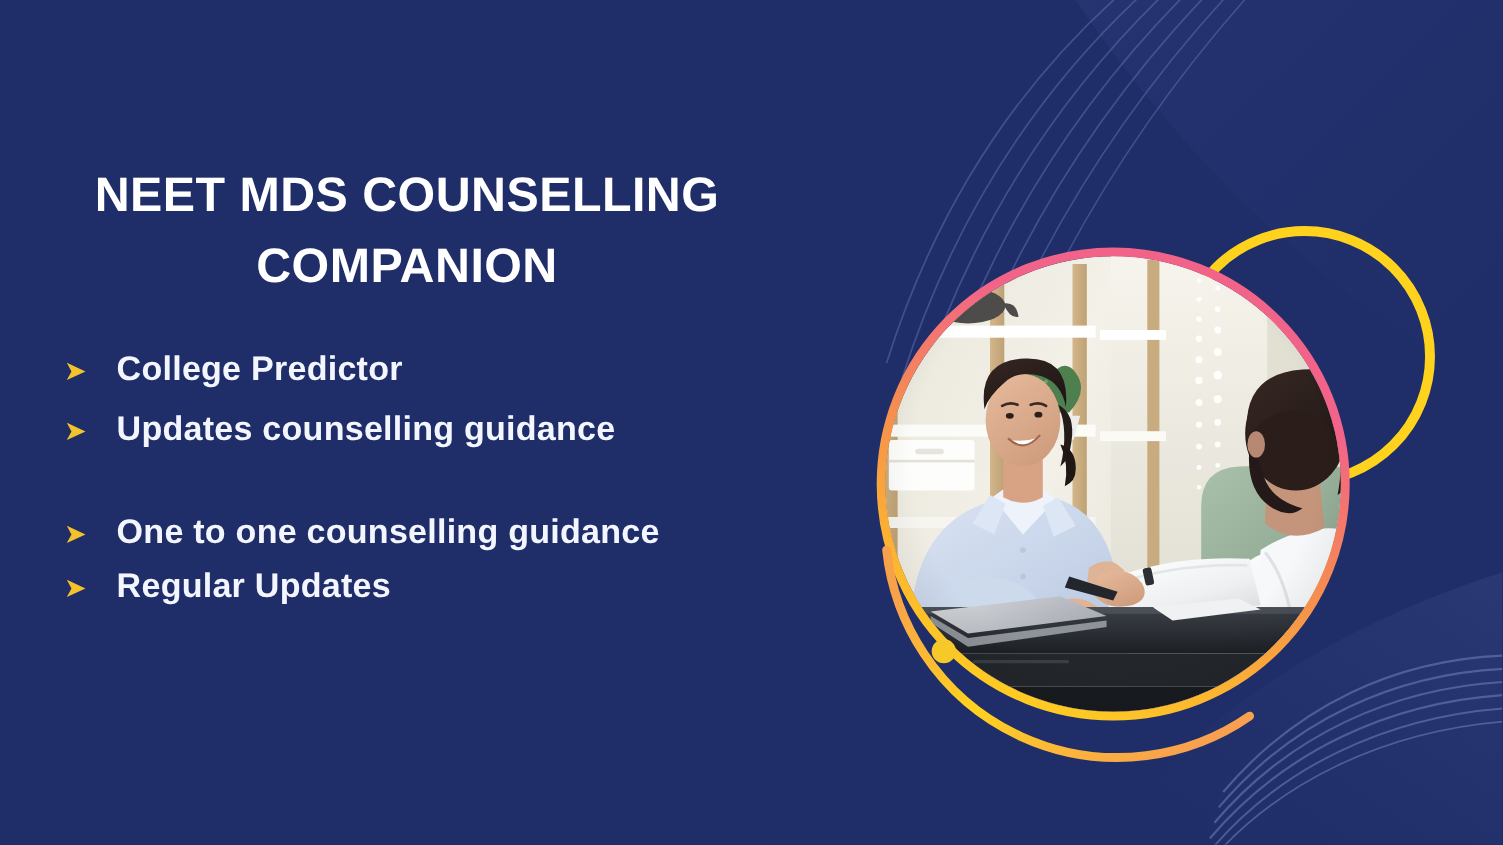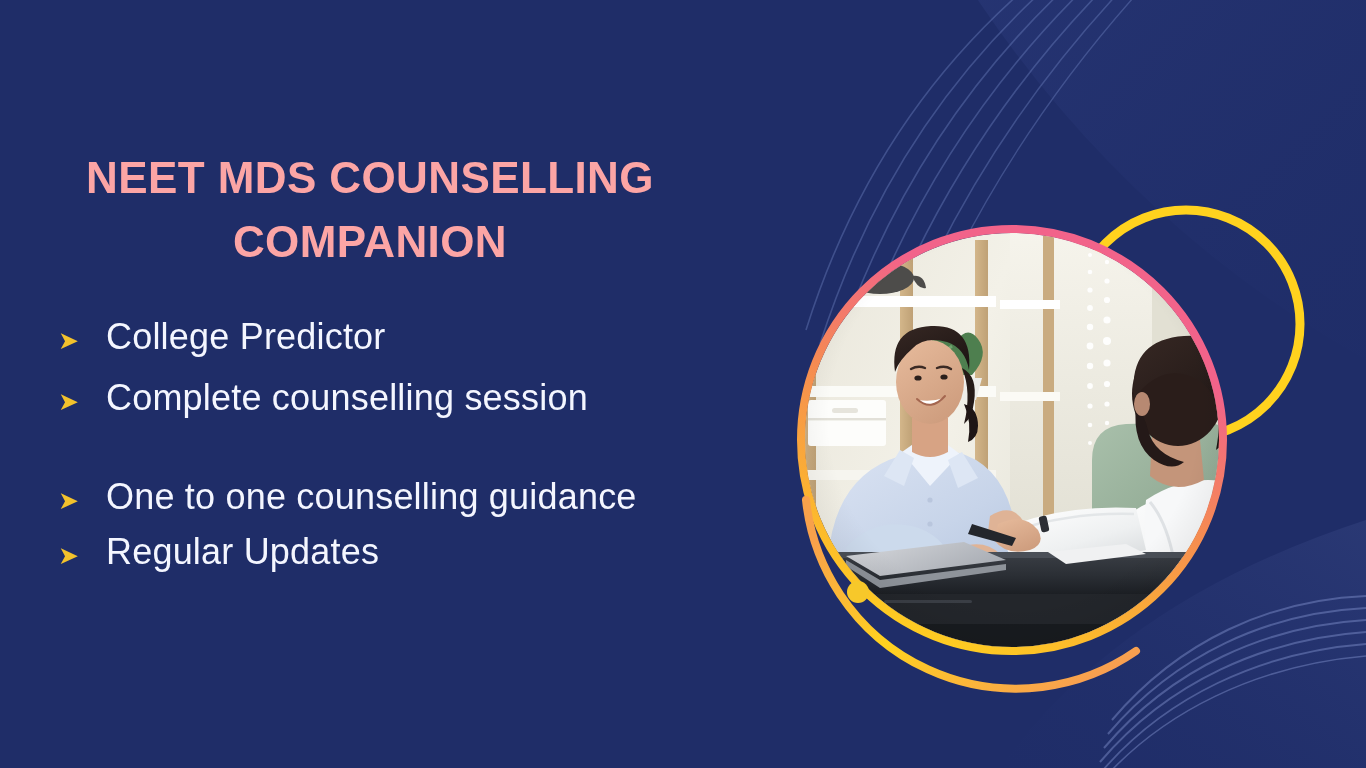--- a/index.html
+++ b/index.html
@@ -28,21 +28,21 @@
     left:0; top:0;
     width:760px; height:768px;
     padding:0;
   }
 
   .headline {
     position:absolute;
     left:40px; top:146px;
     width:660px;
     text-align:center;
-    color:#fca5a5;
+    color:#ffffff;
     font-size:44px;
     font-weight:bold;
     letter-spacing:0.4px;
     line-height:1.45;
     text-transform:uppercase;
   }
 
   .bullets {
     position:absolute;
     left:58px; top:318px;
@@ -57,22 +57,22 @@
   .bullet-row .mark {
     flex:0 0 auto;
     width:48px;
     color:#f3c22c;
     font-size:25px;
     line-height:1;
   }
   .bullet-row .label {
     flex:1 1 auto;
     color:#f4f6ff;
-    font-size:36px;
-    font-weight:400;
+    font-size:31px;
+    font-weight:700;
     letter-spacing:0.2px;
     line-height:1.08;
   }
   .gap-sm { height:22px; }
   .gap-lg { height:60px; }
   .gap-xs { height:16px; }
 
   
   .visual { position:absolute; left:0; top:0; width:1366px; height:768px; }
   .visual svg { position:absolute; left:0; top:0; width:1366px; height:768px; display:block; }
@@ -136,21 +136,21 @@
 
       <div class="bullet-row">
         <span class="mark">➤</span>
         <span class="label">College Predictor</span>
       </div>
 
       <div class="gap-sm"></div>
 
       <div class="bullet-row">
         <span class="mark">➤</span>
-        <span class="label">Complete counselling session</span>
+        <span class="label">Updates counselling guidance</span>
       </div>
 
       <div class="gap-lg"></div>
 
       <div class="bullet-row">
         <span class="mark">➤</span>
         <span class="label">One to one counselling guidance</span>
       </div>
 
       <div class="gap-xs"></div>

